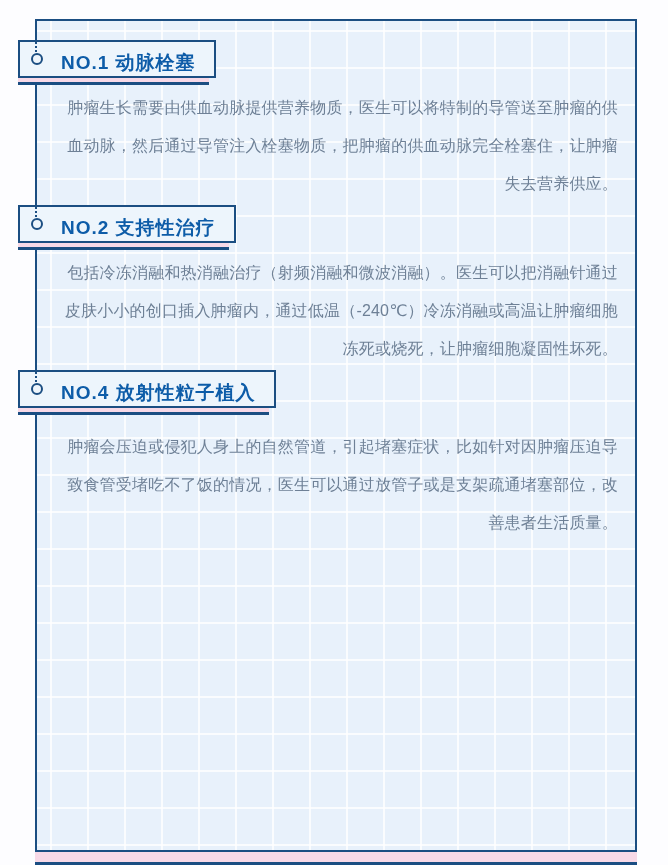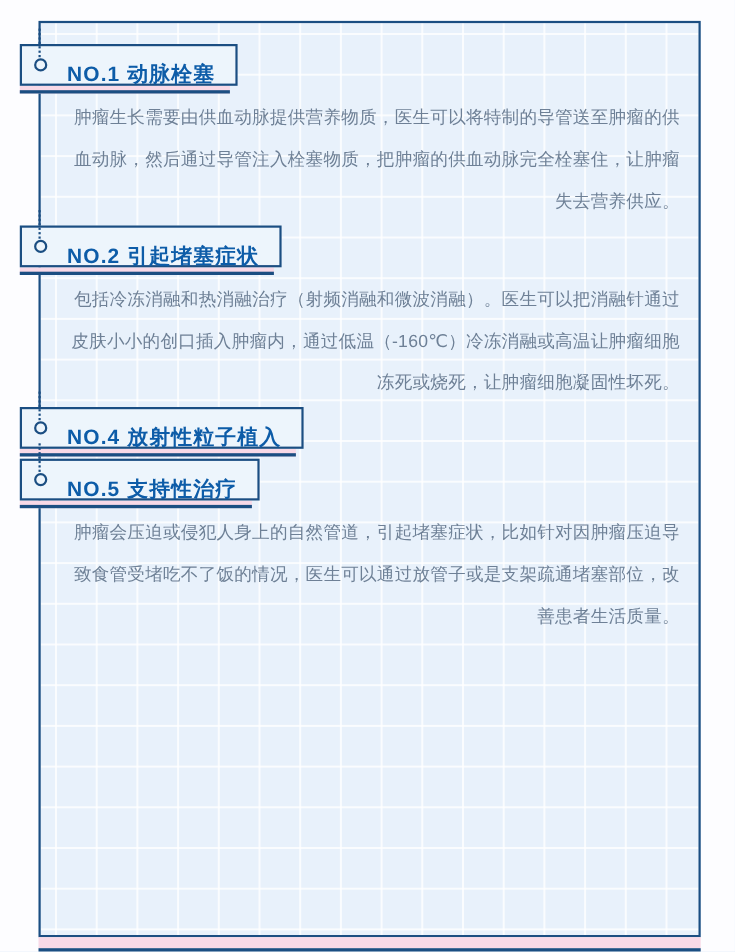--- a/index.html
+++ b/index.html
@@ -38,22 +38,22 @@
     margin-left:-19px;
     width:fit-content;
   }
   .header-box{
     position:relative;
     height:38px;
     box-sizing:border-box;
     background:#edf5fc;
     border:2.5px solid #1b4e82;
     display:flex;
-    align-items:flex-start;
-    padding:13px 18px 0 41px;
+    align-items:flex-end;
+    padding:1px 18px 0 41px;
   }
   .pin-string{
     position:absolute;
     left:15px;top:-16px;
     height:30px;width:0;
     border-left:2px dotted #1b4e82;
   }
   .pin-circle{
     position:absolute;
     left:11px;top:50%;
@@ -104,50 +104,45 @@
     <div class="section-body">肿瘤生长需要由供血动脉提供营养物质，医生可以将特制的导管送至肿瘤的供
 血动脉，然后通过导管注入栓塞物质，把肿瘤的供血动脉完全栓塞住，让肿瘤
 失去营养供应。</div>
   </div>
 
   <div class="section">
     <div class="header-wrap">
       <div class="header-box">
         <div class="pin-string"></div>
         <div class="pin-circle"></div>
-        <span class="header-title">NO.2 引起堵塞症状</span>
+        <span class="header-title">NO.2 支持性治疗</span>
       </div>
       <div class="header-underline"></div>
     </div>
   </div>
 
   <div class="section">
     <div class="section-body">包括冷冻消融和热消融治疗（射频消融和微波消融）。医生可以把消融针通过
-皮肤小小的创口插入肿瘤内，通过低温（-160℃）冷冻消融或高温让肿瘤细胞
+皮肤小小的创口插入肿瘤内，通过低温（-240℃）冷冻消融或高温让肿瘤细胞
 冻死或烧死，让肿瘤细胞凝固性坏死。</div>
   </div>
 
   <div class="section">
     <div class="header-wrap">
       <div class="header-box">
         <div class="pin-string"></div>
         <div class="pin-circle"></div>
         <span class="header-title">NO.4 放射性粒子植入</span>
       </div>
       <div class="header-underline"></div>
     </div>
   </div>
 
   <div class="section">
     <div class="header-wrap">
-      <div class="header-box">
-        <div class="pin-string"></div>
-        <div class="pin-circle"></div>
-        <span class="header-title">NO.5 支持性治疗</span>
-      </div>
       <div class="header-underline"></div>
     </div>
     <div class="section-body">肿瘤会压迫或侵犯人身上的自然管道，引起堵塞症状，比如针对因肿瘤压迫导
 致食管受堵吃不了饭的情况，医生可以通过放管子或是支架疏通堵塞部位，改
 善患者生活质量。</div>
   </div>
 
 </div>
 
 <div class="panel-shadow-pink"></div>

